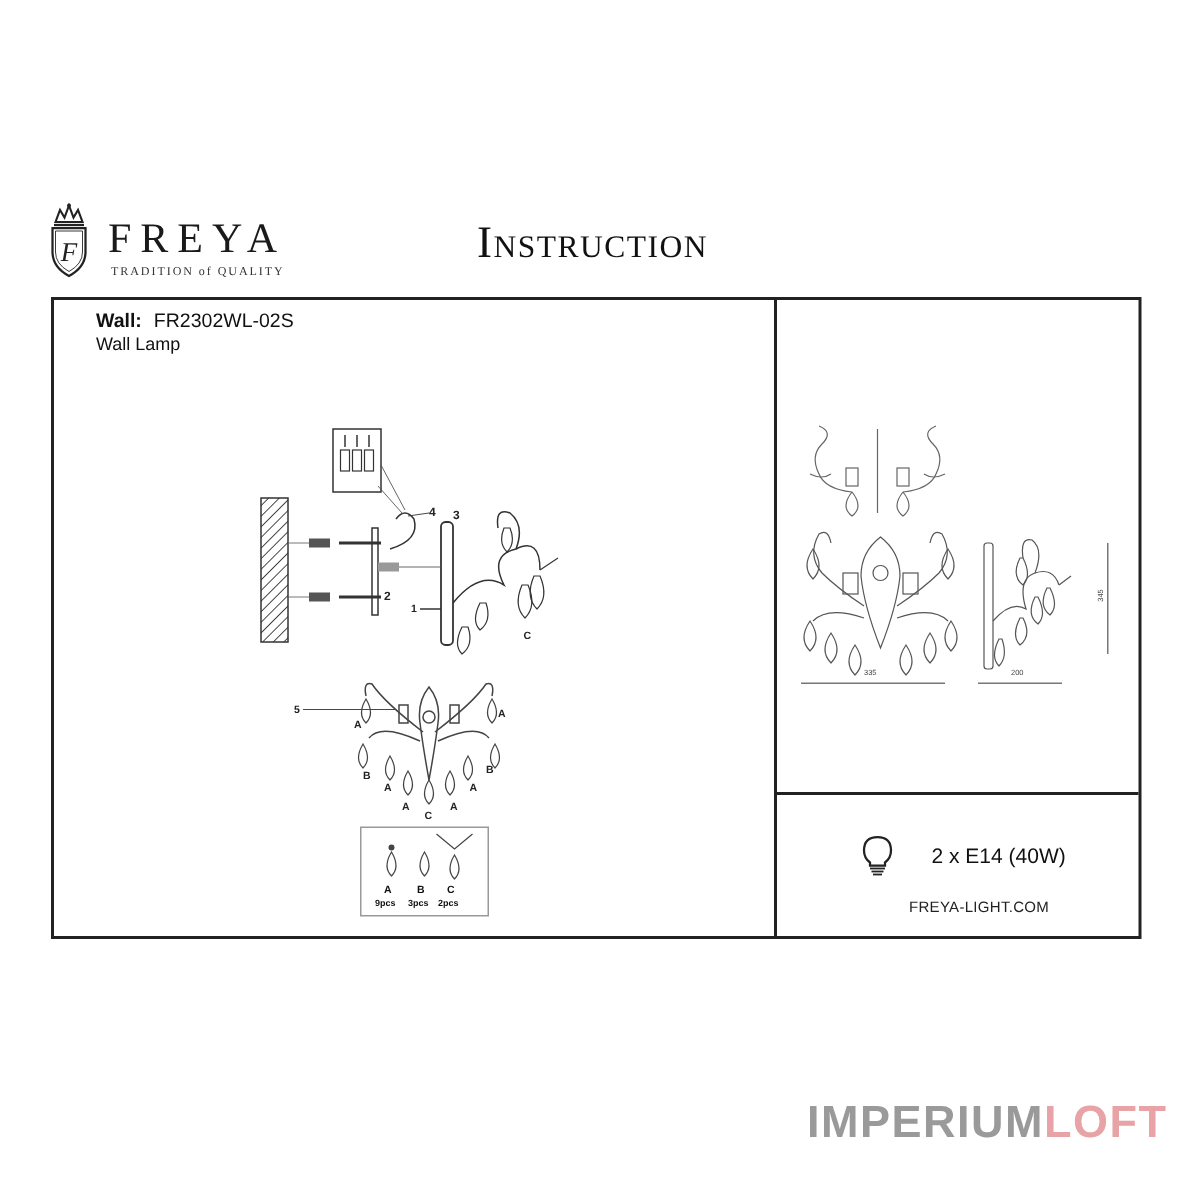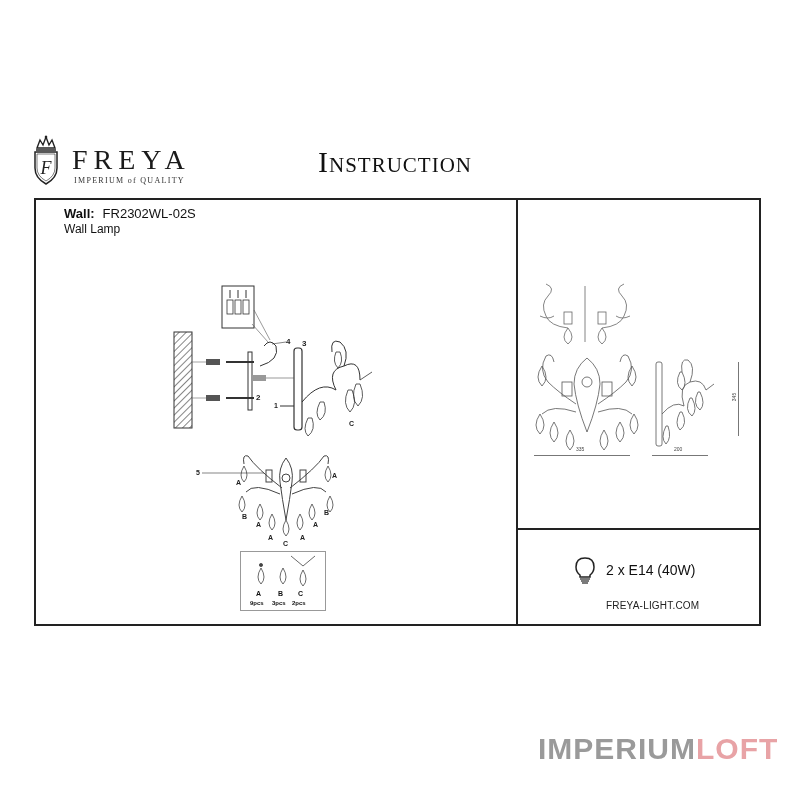--- a/index.html
+++ b/index.html
@@ -16,21 +16,21 @@
   
   .frame { left: 34px; top: 198px; width: 723px; height: 424px; border: 2px solid #222; box-sizing: content-box; }
   .vdiv { left: 516px; top: 198px; width: 2px; height: 428px; background: #222; }
   .hdiv { left: 518px; top: 528px; width: 241px; height: 2px; background: #222; }
 
   .model-line { left: 64px; top: 206px; font-size: 13px; line-height: 15px; }
   .model-line b { font-weight: bold; margin-right: 8px; }
   .type-line { left: 64px; top: 222px; font-size: 12px; line-height: 15px; }
 
   .drawing { position: absolute; }
-  .spec { left: 574px; top: 556px; font-size: 13px; display: flex; align-items: center; gap: 10px; }
+  .spec { left: 574px; top: 556px; font-size: 13px; display: flex; align-items: center; gap: 25px; }
   .spec-text { font-size: 14px; }
   .site { left: 582px; top: 600px; font-size: 10px; color: #222; letter-spacing: 0.2px; padding-left: 24px; }
 
   .watermark { left: 538px; top: 732px; font-size: 30px; letter-spacing: 1px; font-weight: bold; line-height: 34px; }
   .wm-a { color: #9a9a9a; }
   .wm-b { color: #e8a3a6; }
 
   .dim { font-size: 5px; color: #444; }
 </style>
 </head>
@@ -39,21 +39,21 @@
 <div class="abs logo">
   <svg class="logo-crest" viewBox="0 0 28 52">
     <path d="M5 14 L8 6 L11 11 L14 3 L17 11 L20 6 L23 14 Z" fill="none" stroke="#222" stroke-width="1.4"></path>
     <circle cx="14" cy="3" r="1.3" fill="#222"></circle>
     <line x1="4" y1="16" x2="24" y2="16" stroke="#222" stroke-width="1.5"></line>
     <path d="M3 18 L25 18 L25 34 Q25 44 14 50 Q3 44 3 34 Z" fill="none" stroke="#222" stroke-width="1.5"></path>
     <path d="M5 20 L23 20 L23 34 Q23 42 14 47 Q5 42 5 34 Z" fill="none" stroke="#222" stroke-width="0.6"></path>
     <text x="14" y="40" text-anchor="middle" font-family="Liberation Serif, serif" font-style="italic" font-size="18" fill="#222">F</text>
   </svg>
   <span class="logo-name">FREYA</span>
-  <span class="logo-tag">IMPERIUM of QUALITY</span>
+  <span class="logo-tag">TRADITION of QUALITY</span>
 </div>
 
 <div class="abs doc-title">Instruction</div>
 
 <div class="abs frame"></div>
 <div class="abs vdiv"></div>
 <div class="abs hdiv"></div>
 
 <div class="abs model-line">
   <b>Wall:</b><span>FR2302WL-02S</span>

